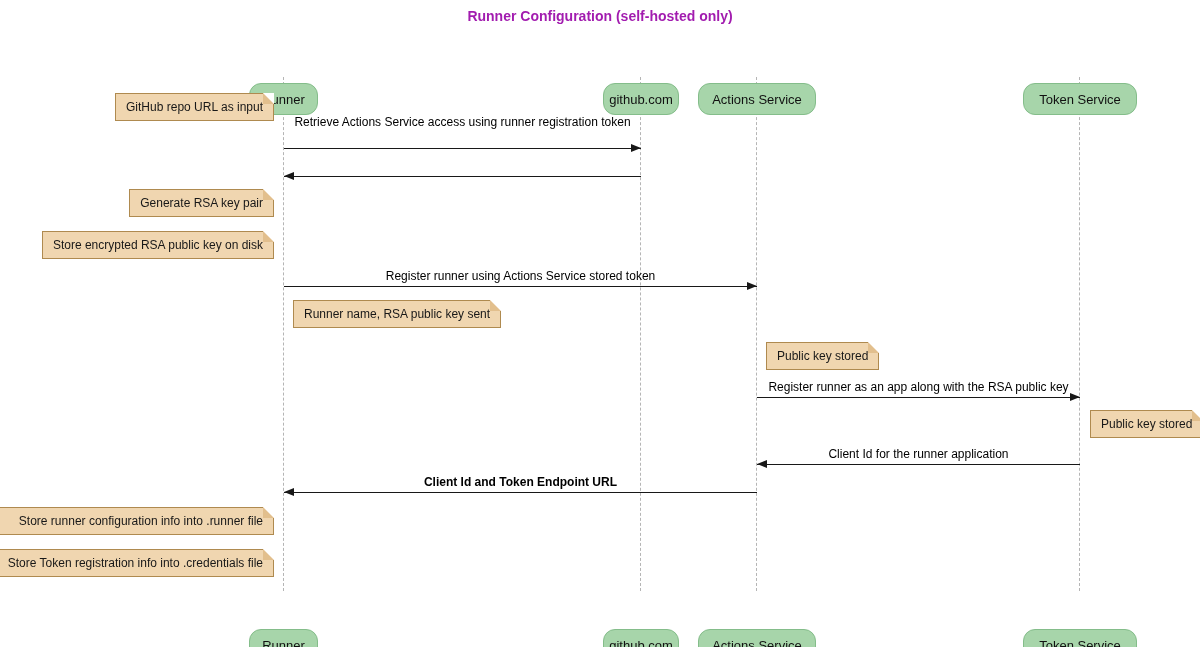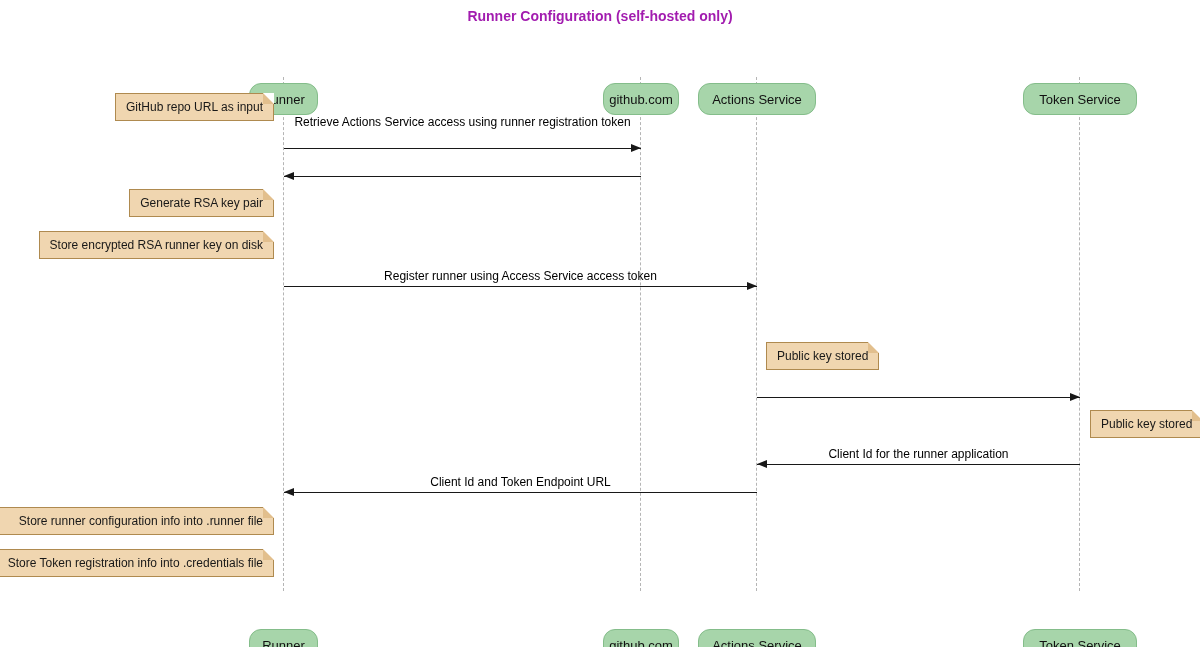--- a/index.html
+++ b/index.html
@@ -71,36 +71,38 @@
   <div class="participant" style="left:698px; top:591px; width:118px;">Actions Service</div>
   <div class="participant" style="left:1023px; top:591px; width:114px;">Token Service</div>
 
   <div class="msg-label" style="left:284px; top:115px; width:357px;">Retrieve Actions Service access using runner registration token</div>
   <div class="msg-line" style="left:284px; top:148px; width:357px;"></div>
   <div class="msg-head right" style="left:631px; top:144px;"></div>
 
   <div class="msg-line" style="left:284px; top:176px; width:357px;"></div>
   <div class="msg-head left" style="left:284px; top:172px;"></div>
 
-  <div class="msg-label" style="left:284px; top:269px; width:473px;">Register runner using Access Service access token</div>
+  <div class="msg-label" style="left:284px; top:269px; width:473px;">Register runner using Actions Service stored token</div>
   <div class="msg-line" style="left:284px; top:286px; width:473px;"></div>
   <div class="msg-head right" style="left:747px; top:282px;"></div>
 
+  <div class="msg-label" style="left:757px; top:380px; width:323px;">Register runner as an app along with the RSA public key</div>
   <div class="msg-line" style="left:757px; top:397px; width:323px;"></div>
   <div class="msg-head right" style="left:1070px; top:393px;"></div>
 
   <div class="msg-label" style="left:757px; top:447px; width:323px;">Client Id for the runner application</div>
   <div class="msg-line" style="left:757px; top:464px; width:323px;"></div>
   <div class="msg-head left" style="left:757px; top:460px;"></div>
 
-  <div class="msg-label" style="left:284px; top:475px; width:473px;">Client Id and Token Endpoint URL</div>
+  <div class="msg-label" style="left:284px; top:475px; width:473px;font-weight:bold;">Client Id and Token Endpoint URL</div>
   <div class="msg-line" style="left:284px; top:492px; width:473px;"></div>
   <div class="msg-head left" style="left:284px; top:488px;"></div>
 
   <div class="note" style="right:926px; top:93px;text-align:center;">GitHub repo URL as input</div>
   <div class="note" style="right:926px; top:189px;">Generate RSA key pair</div>
-  <div class="note" style="right:926px; top:231px;">Store encrypted RSA runner key on disk</div>
+  <div class="note" style="right:926px; top:231px;">Store encrypted RSA public key on disk</div>
+  <div class="note" style="left:293px; top:300px;">Runner name, RSA public key sent</div>
   <div class="note" style="left:766px; top:342px;">Public key stored</div>
   <div class="note" style="left:1090px; top:410px;">Public key stored</div>
   <div class="note" style="right:926px; top:507px;padding-left:24px;">Store runner configuration info into .runner file</div>
   <div class="note" style="right:926px; top:549px;">Store Token registration info into .credentials file</div>
 
 </div>
 
 </body></html>

